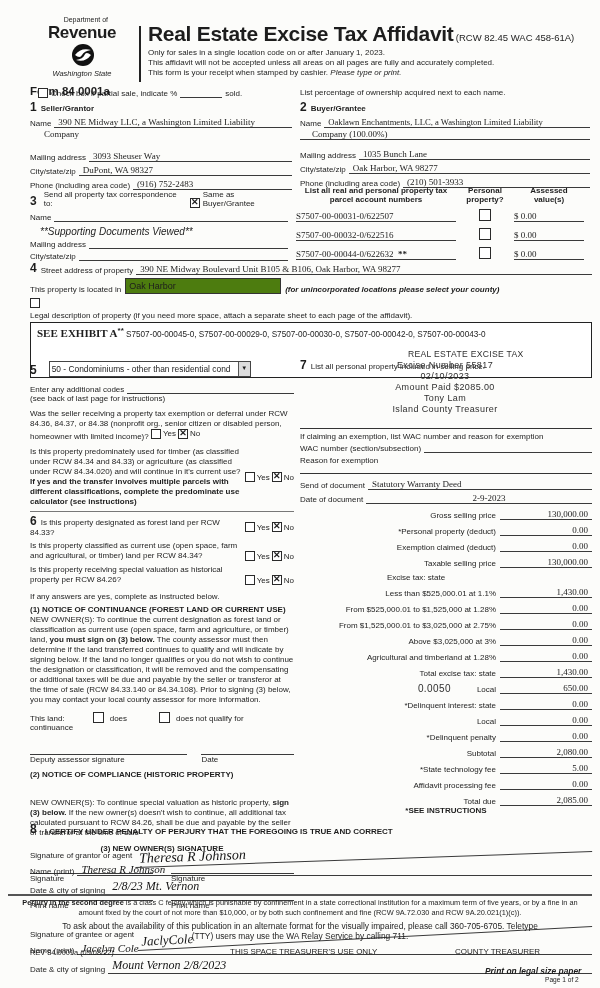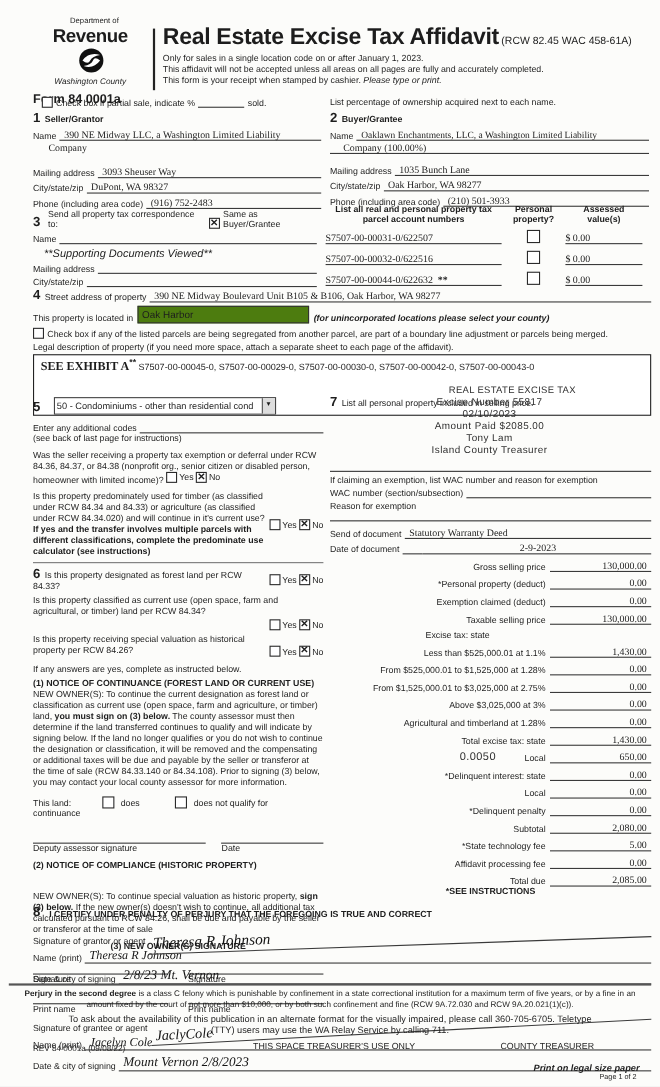--- a/index.html
+++ b/index.html
@@ -40,21 +40,21 @@
     <div style="display:flex;align-items:center;flex-direction:column;">
       <span style="font-size:17px;font-weight:bold;letter-spacing:-.4px;">Revenue</span>
       <span style="margin-left:2px;">
         <svg width="24" height="24" viewBox="0 0 24 24">
             <circle cx="12" cy="12" r="11" fill="#111"></circle>
             <path d="M4 12 Q10 4 20 7 Q13 8 11 12 Q9 16 4 12Z" fill="#fff"></path>
             <path d="M20 12 Q14 20 5 17 Q12 16 13.5 12 Q15 8 20 12Z" fill="#fff"></path>
           </svg>
       </span>
     </div>
-    <div class="i" style="font-size:7.5px;text-align:center;">Washington County</div>
+    <div class="i" style="font-size:7.5px;text-align:center;">Washington State</div>
     <div class="b" style="font-size:11.5px;margin-top:7px;">Form 84 0001a</div>
   </div>
   <div class="vr" style="left:139px;top:26px;height:56px;"></div>
   <div class="abs" style="left:148px;top:22px;width:445px;">
     <div>
       <span class="b" style="font-size:21px;letter-spacing:-.3px;">Real Estate Excise Tax Affidavit</span>
       <span style="font-size:9.5px;">(RCW 82.45 WAC 458-61A)</span>
     </div>
     <div class="ln" style="margin-top:2px;">Only for sales in a single location code on or after January 1, 2023.</div>
     <div class="ln">This affidavit will not be accepted unless all areas on all pages are fully and accurately completed.</div>
@@ -175,21 +175,20 @@
       <span class="lbl">Street address of property</span>
       <span class="val">390 NE Midway Boulevard Unit B105 &amp; B106, Oak Harbor, WA 98277</span>
     </div>
     <div class="row" style="margin-top:3px;gap:4px;">
       <span>This property is located in</span>
       <span style="display:inline-block;width:148px;border:1.2px solid #333;background:#4d7c0f;padding:2px 3px;font-size:9px;">Oak Harbor</span>
       <span class="b i">(for unincorporated locations please select your county)</span>
     </div>
     <div class="row" style="margin-top:4px;gap:3px;">
       <span class="cb"></span>
-      <span>Check box if any of the listed parcels are being segregated from another parcel, are part of a boundary line adjustment or parcels being merged.</span>
     </div>
     <div style="margin-top:3px;">Legal description of property (if you need more space, attach a separate sheet to each page of the affidavit).</div>
     <div style="margin-top:2px;border:1.6px solid #222;height:46px;padding:4px 6px;background:#fff;position:relative;">
       <span class="b serif" style="font-size:11px;">SEE EXHIBIT A</span><span class="b" style="position:relative;top:-4px;">**</span>
       <span style="font-size:8.2px;">S7507-00-00045-0, S7507-00-00029-0, S7507-00-00030-0, S7507-00-00042-0, S7507-00-00043-0</span>
     </div>
   </div>
 
   <div class="abs" style="left:408px;top:349px;font-size:8.6px;letter-spacing:.3px;color:#2f2f2f;">REAL ESTATE EXCISE TAX</div>
 
@@ -231,21 +230,21 @@
     <div style="border-top:1px solid #777;margin-top:4px;padding-top:4px;">
       <div style="display:flex;gap:2px;">
         <div class="ln" style="flex:1;"><span class="secnum">6</span><span>Is this property designated as forest land per RCW 84.33?</span></div>
         <div class="yn">
             <span class="cb"></span>
             <span>Yes</span>
             <span class="cb"><span class="mark">✕</span></span>
             <span>No</span>
           </div>
       </div>
-      <div style="display:flex;gap:2px;margin-top:3px;flex-direction:column;">
+      <div style="display:flex;gap:2px;margin-top:3px;">
         <div class="ln" style="flex:1;">Is this property classified as current use (open space, farm and agricultural, or timber) land per RCW 84.34?</div>
         <div class="yn" style="align-self:flex-end;">
             <span class="cb"></span>
             <span>Yes</span>
             <span class="cb"><span class="mark">✕</span></span>
             <span>No</span>
           </div>
       </div>
       <div style="display:flex;gap:2px;margin-top:4px;">
         <div class="ln" style="flex:1;">Is this property receiving special valuation as historical property per RCW 84.26?</div>

